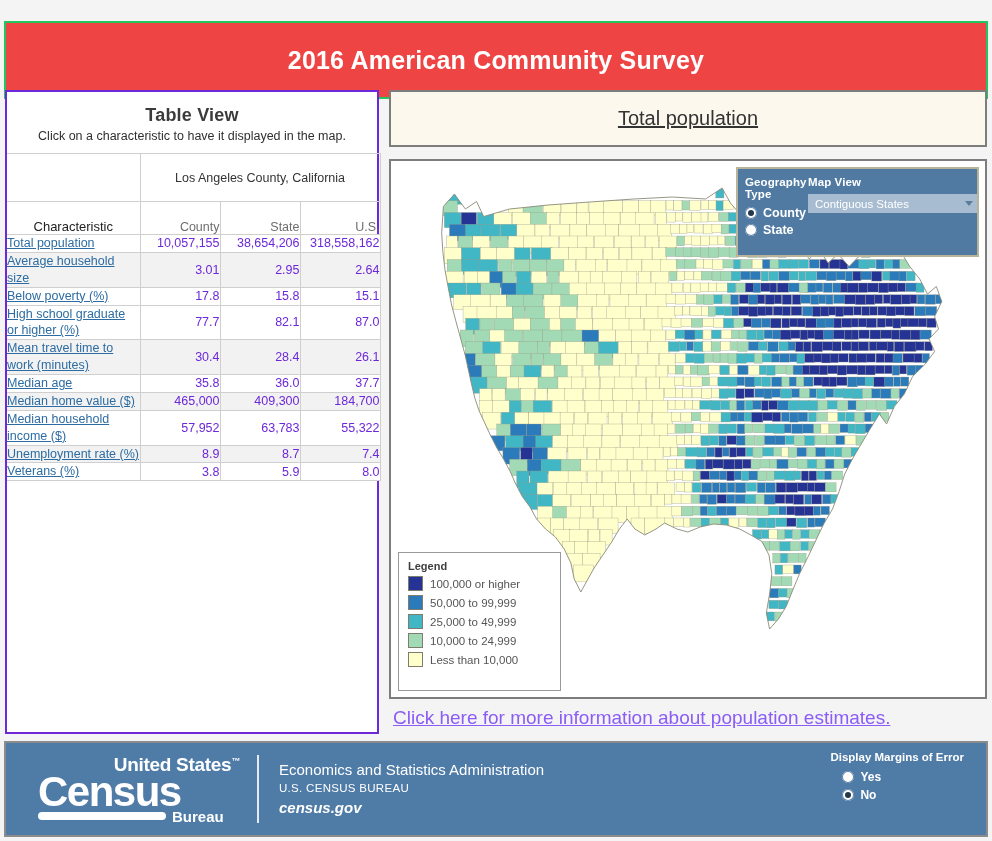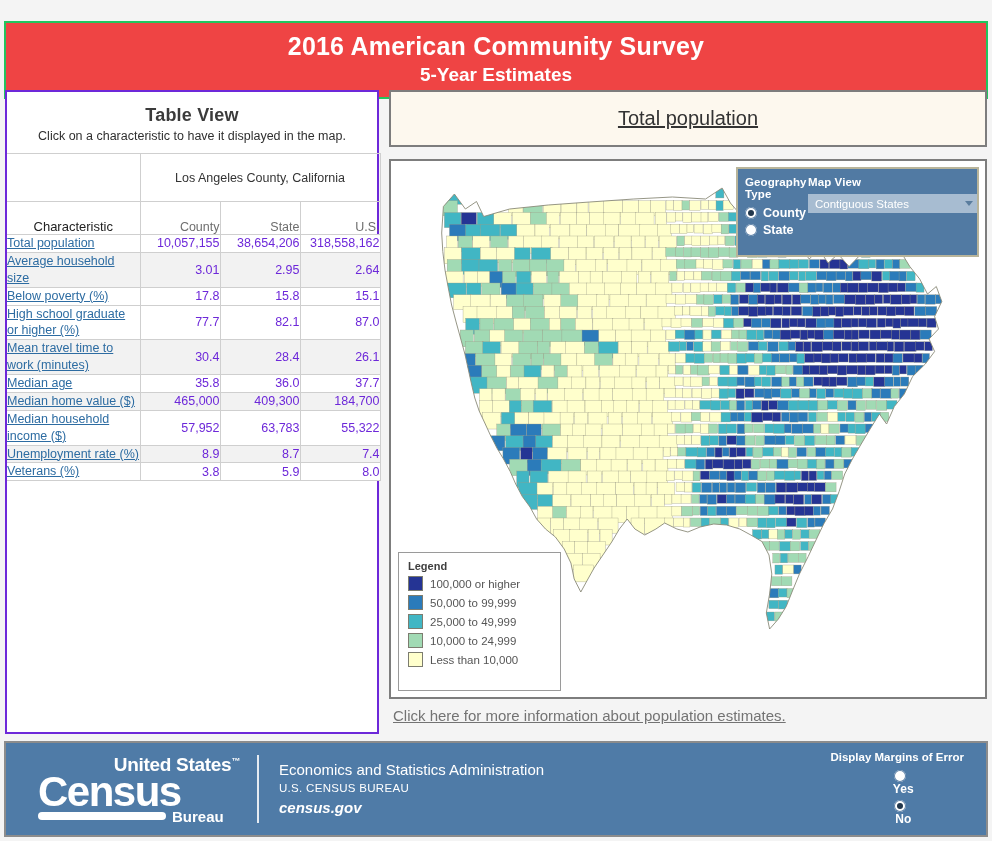--- a/index.html
+++ b/index.html
@@ -245,22 +245,22 @@
     margin-right: 7px;
     flex: none;
   }
 
   
   #map-svg { position: absolute; left: 0; top: 0; }
 
   .map-link {
     position: absolute;
     left: 393px; top: 707px;
-    font-size: 15px;
-    color: #737373;
+    font-size: 19px;
+    color: #8b5cf6;
     text-decoration: underline;
     cursor: pointer;
   }
 
   
   .footer {
     position: absolute;
     left: 4px; top: 741px;
     width: 984px; height: 96px;
     background: #4f7ba7;
@@ -314,31 +314,29 @@
   .moe-title {
     font-size: 11.5px; font-weight: bold;
     margin-bottom: 7px;
   }
   .moe-row {
     display: flex; align-items: center;
     margin-bottom: 4px;
     font-size: 12px; font-weight: bold;
     padding-left: 12px;
     cursor: pointer;
-    flex-direction: column;
   }
 </style>
 </head>
 <body>
 
 <div id="app">
 
   <div class="app-header">
     <div class="line1">2016 American Community Survey</div>
-    <div class="line2">5-Year Estimates</div>
   </div>
 
   <div class="left-panel">
     <div class="tv-title">Table View</div>
     <div class="tv-sub">Click on a characteristic to have it displayed in the map.</div>
 
     <table class="tv">
       <colgroup>
         <col style="width:133px">
           <col class="colw">

